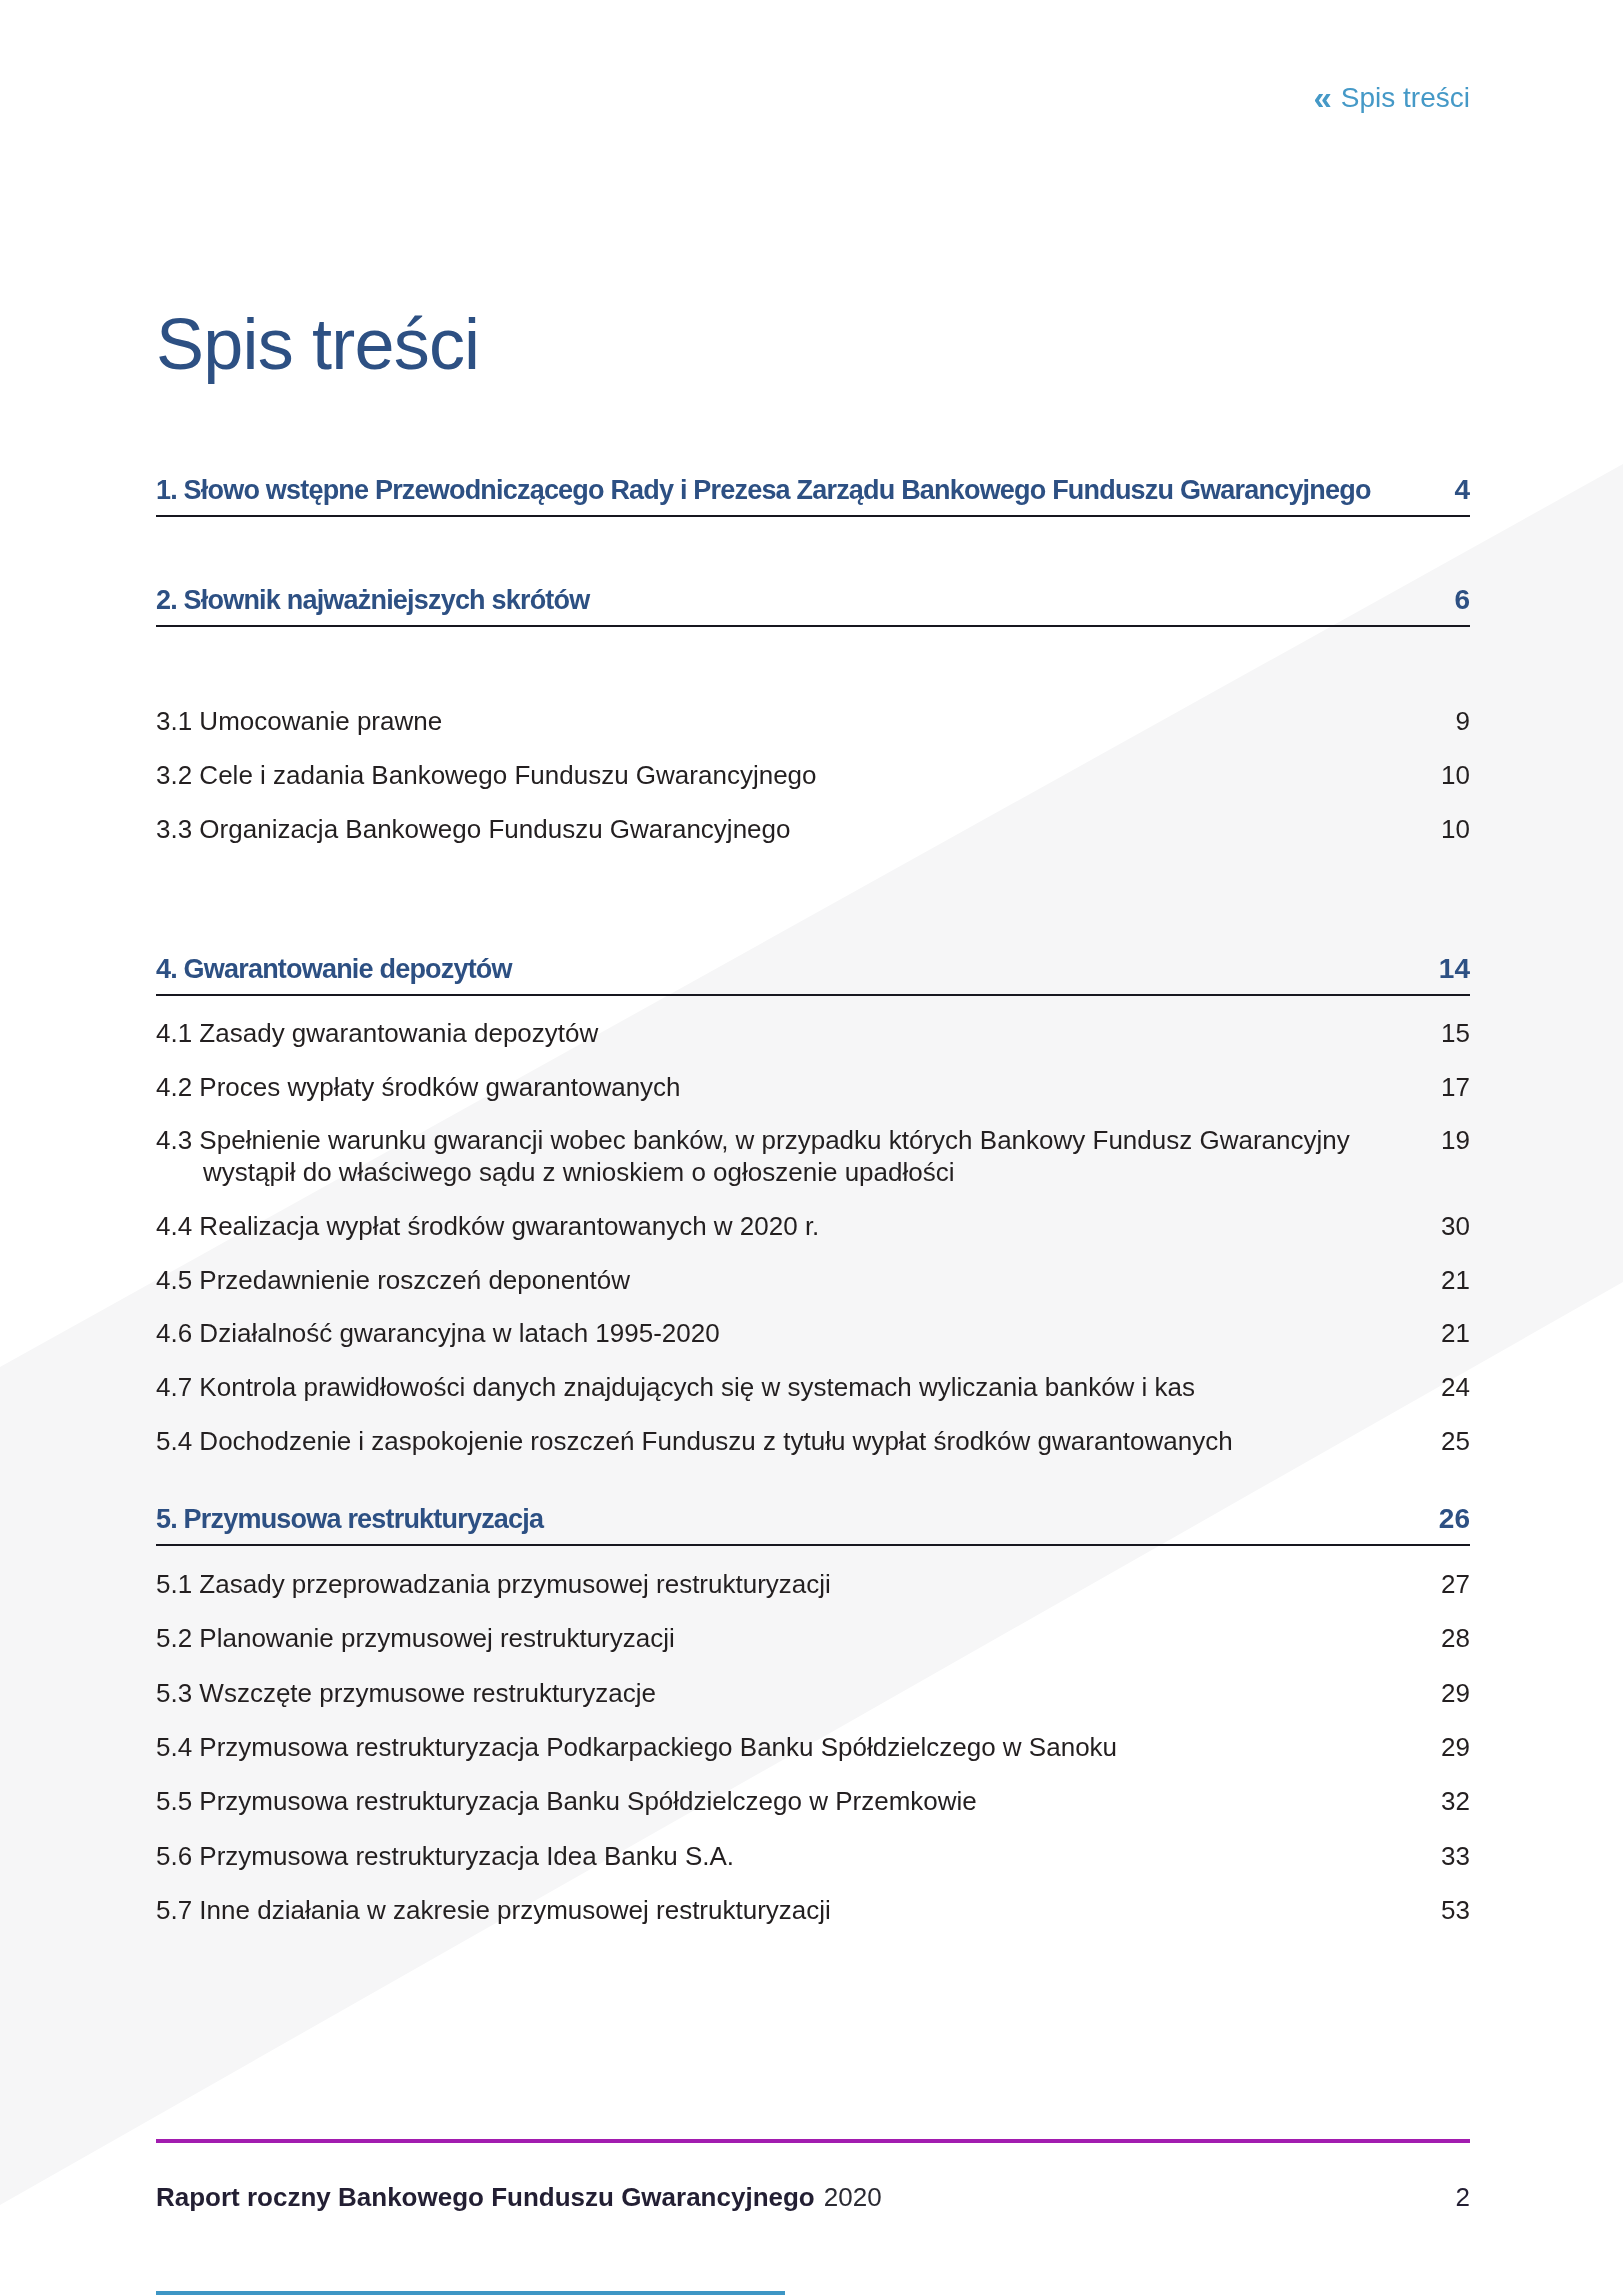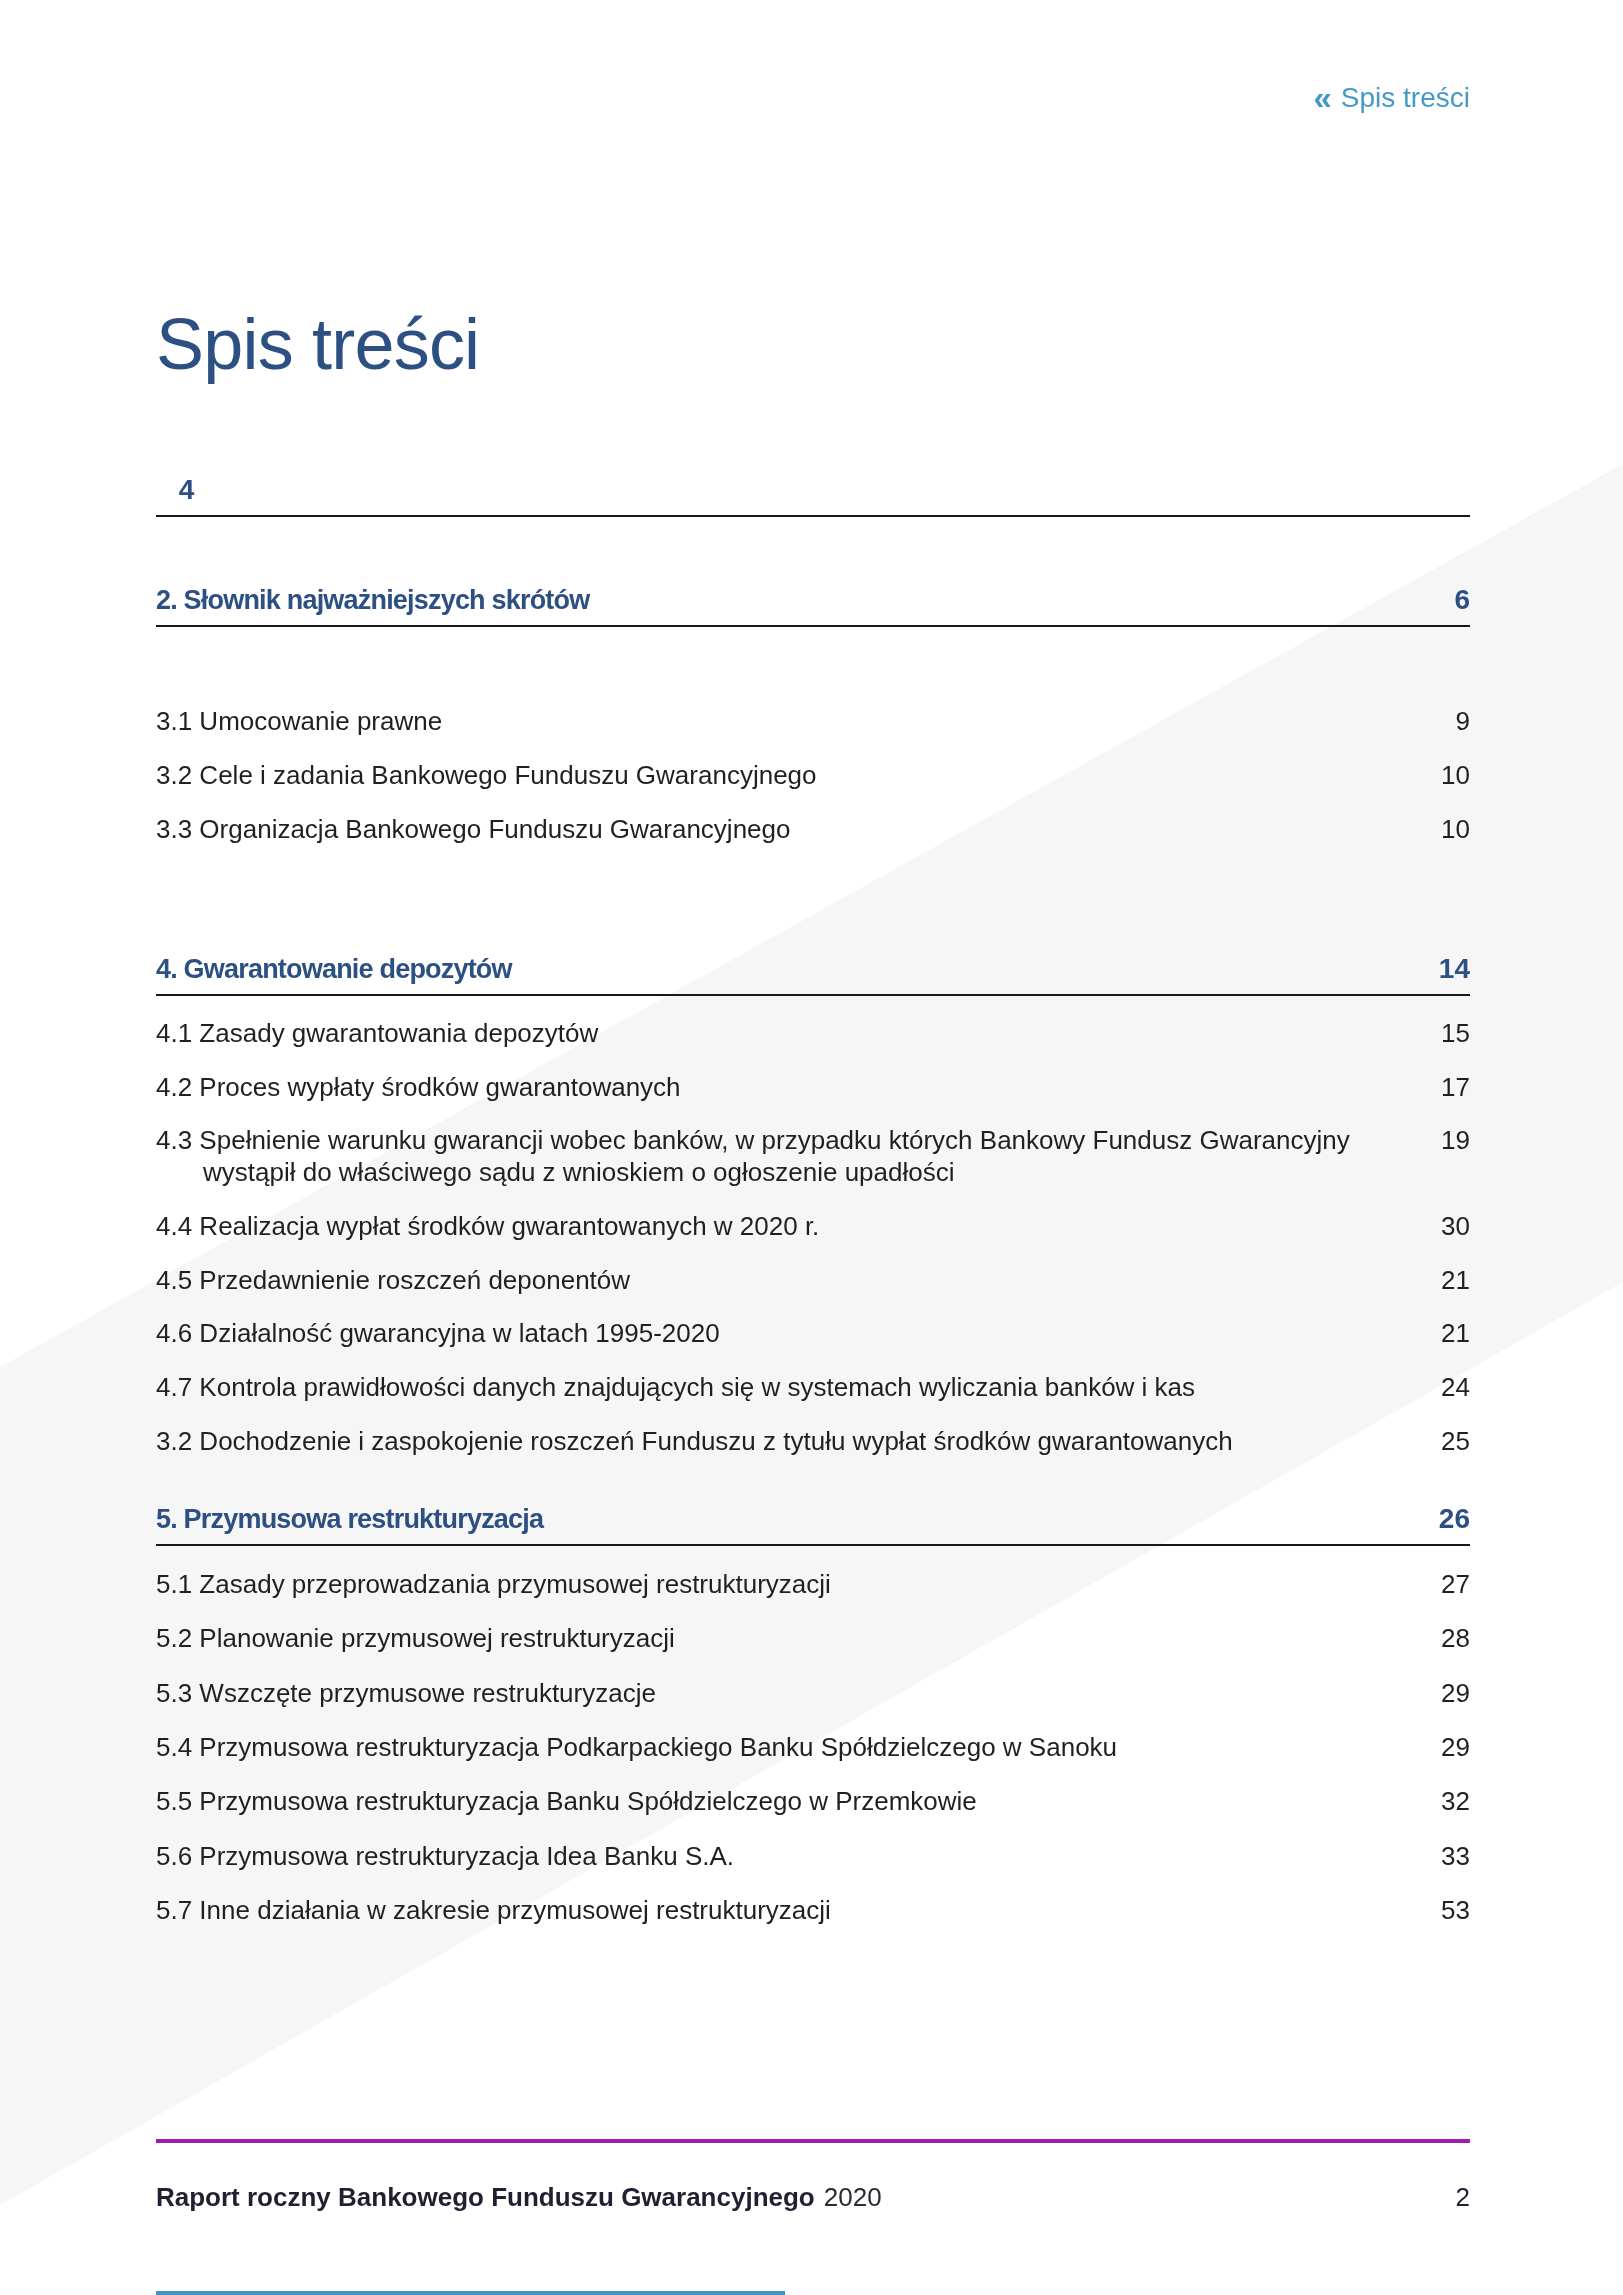--- a/index.html
+++ b/index.html
@@ -90,20 +90,21 @@
 
   <a class="top-link" href="#">
     <span class="chev">«</span>
     <span>Spis treści</span>
   </a>
 
   <h1 class="title">Spis treści</h1>
 
   <section class="sec sec1">
     <div class="sec-head">
+      <span class="sec-title">1. Słowo wstępne Przewodniczącego Rady i Prezesa Zarządu Bankowego Funduszu Gwarancyjnego</span>
       <span class="sec-page">4</span>
     </div>
   </section>
 
   <section class="sec sec2">
     <div class="sec-head">
       <span class="sec-title">2. Słownik najważniejszych skrótów</span>
       <span class="sec-page">6</span>
     </div>
   </section>
@@ -150,21 +151,21 @@
     </div>
     <div class="item">
       <span class="item-label">4.6 Działalność gwarancyjna w latach 1995-2020</span>
       <span class="item-page">21</span>
     </div>
     <div class="item">
       <span class="item-label">4.7 Kontrola prawidłowości danych znajdujących się w systemach wyliczania banków i kas</span>
       <span class="item-page">24</span>
     </div>
     <div class="item">
-      <span class="item-label">3.2 Dochodzenie i zaspokojenie roszczeń Funduszu z tytułu wypłat środków gwarantowanych</span>
+      <span class="item-label">5.4 Dochodzenie i zaspokojenie roszczeń Funduszu z tytułu wypłat środków gwarantowanych</span>
       <span class="item-page">25</span>
     </div>
   </section>
 
   <section class="sec sec5">
     <div class="sec-head">
       <span class="sec-title">5. Przymusowa restrukturyzacja</span>
       <span class="sec-page">26</span>
     </div>
     <div class="item">

